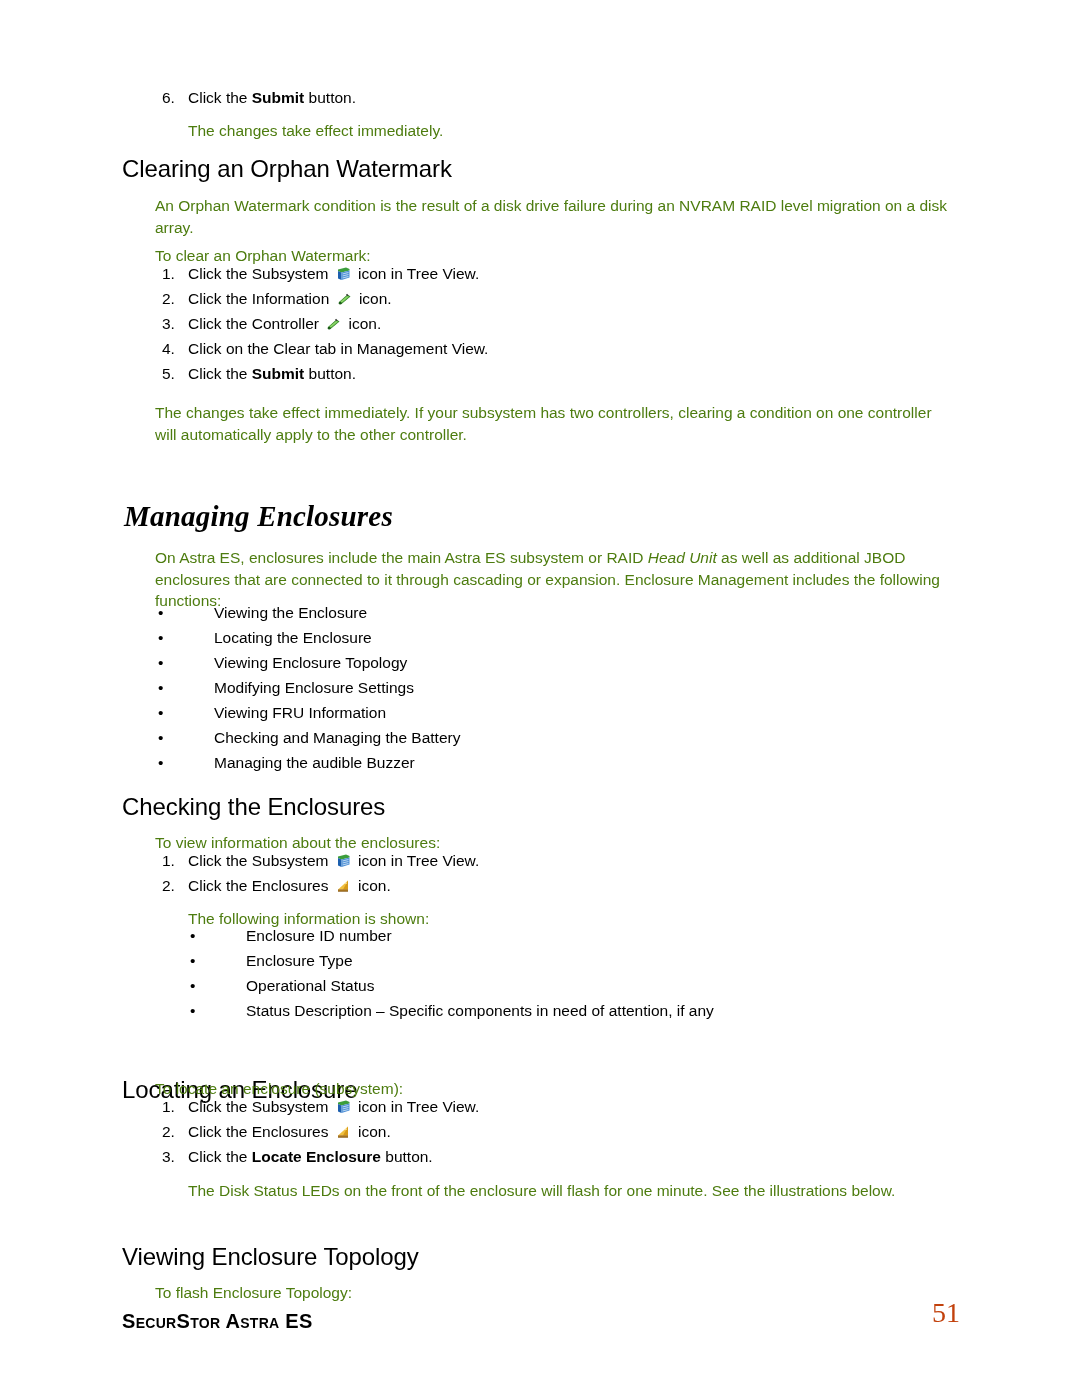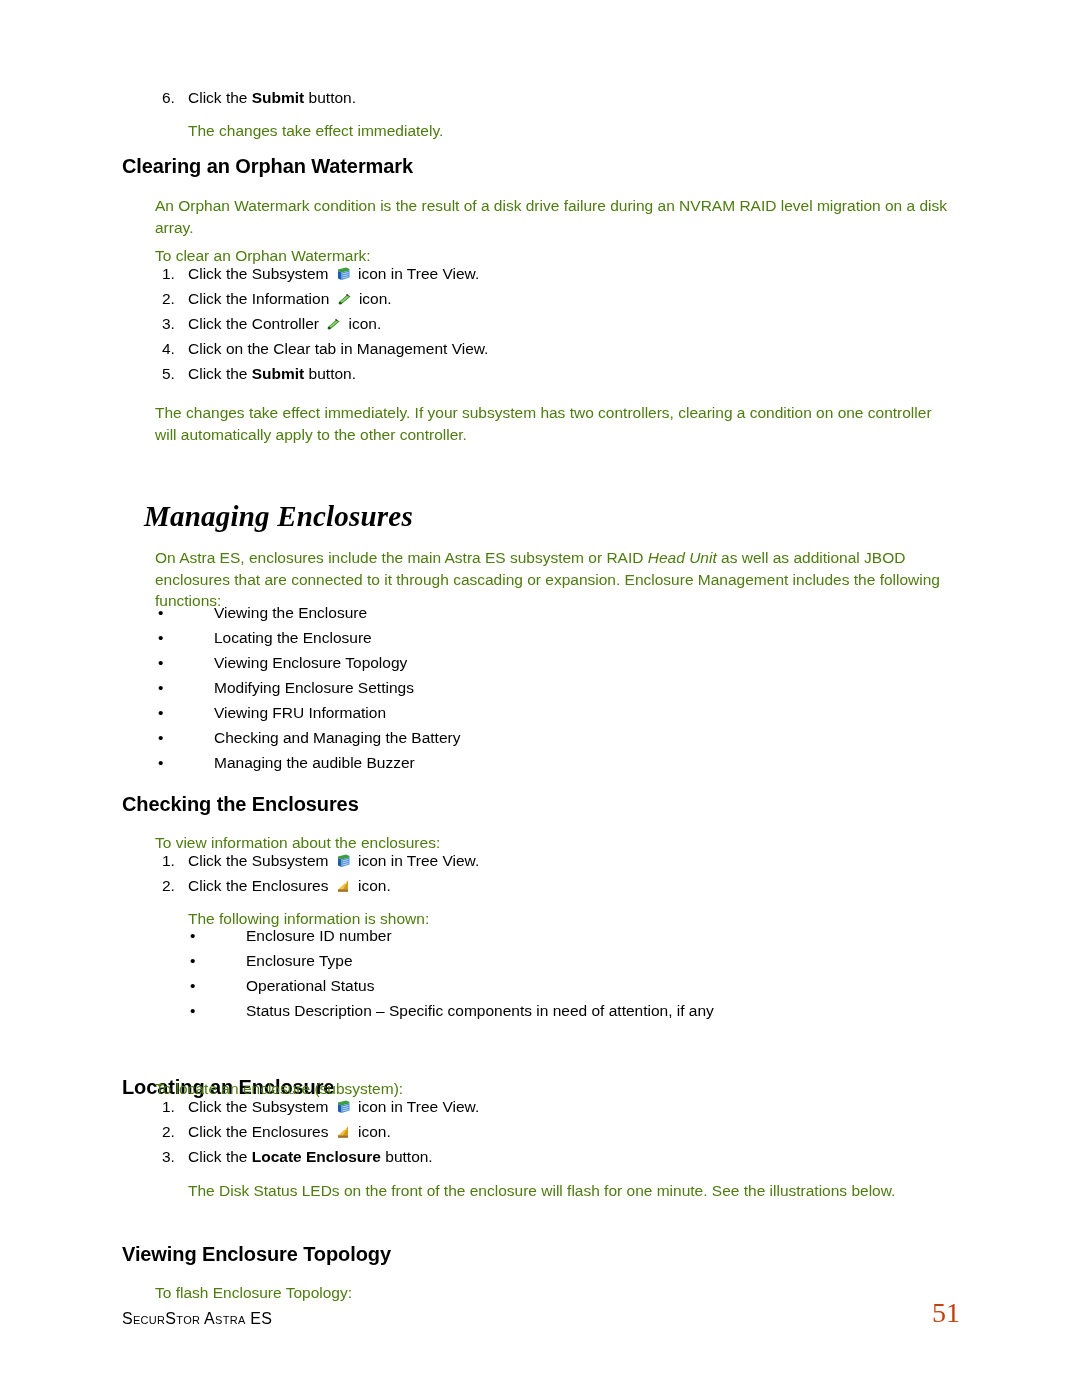--- a/index.html
+++ b/index.html
@@ -34,28 +34,27 @@
   }
 
   .h1-serif {
     position: absolute;
     font-family: "Liberation Serif", serif;
     font-weight: bold;
     font-style: italic;
     font-size: 29px;
     letter-spacing: 0.2px;
     color: #000;
-    margin-left: 20px;
   }
 
   .h2 {
     position: absolute;
     font-family: "Liberation Sans", sans-serif;
-    font-weight: bold;
-    font-size: 20px;
+    font-weight: normal;
+    font-size: 24px;
     letter-spacing: -0.1px;
     color: #000;
   }
 
   
   .li-row {
     position: absolute;
     font-size: 15.5px;
     line-height: 21.5px;
     white-space: nowrap;
@@ -103,22 +102,22 @@
     height: 16px;
     position: relative;
     margin: 0 2px;
   }
   .icon svg { display: block; }
 
   
   .footer-left {
     position: absolute;
     font-family: "Liberation Sans", sans-serif;
-    font-weight: normal;
-    font-size: 16px;
+    font-weight: bold;
+    font-size: 20px;
     letter-spacing: 0.3px;
     font-variant: small-caps;
     color: #000;
     text-align: right;
   }
   .footer-page {
     position: absolute;
     font-family: "Liberation Serif", serif;
     font-size: 28px;
     color: #c2410c;

